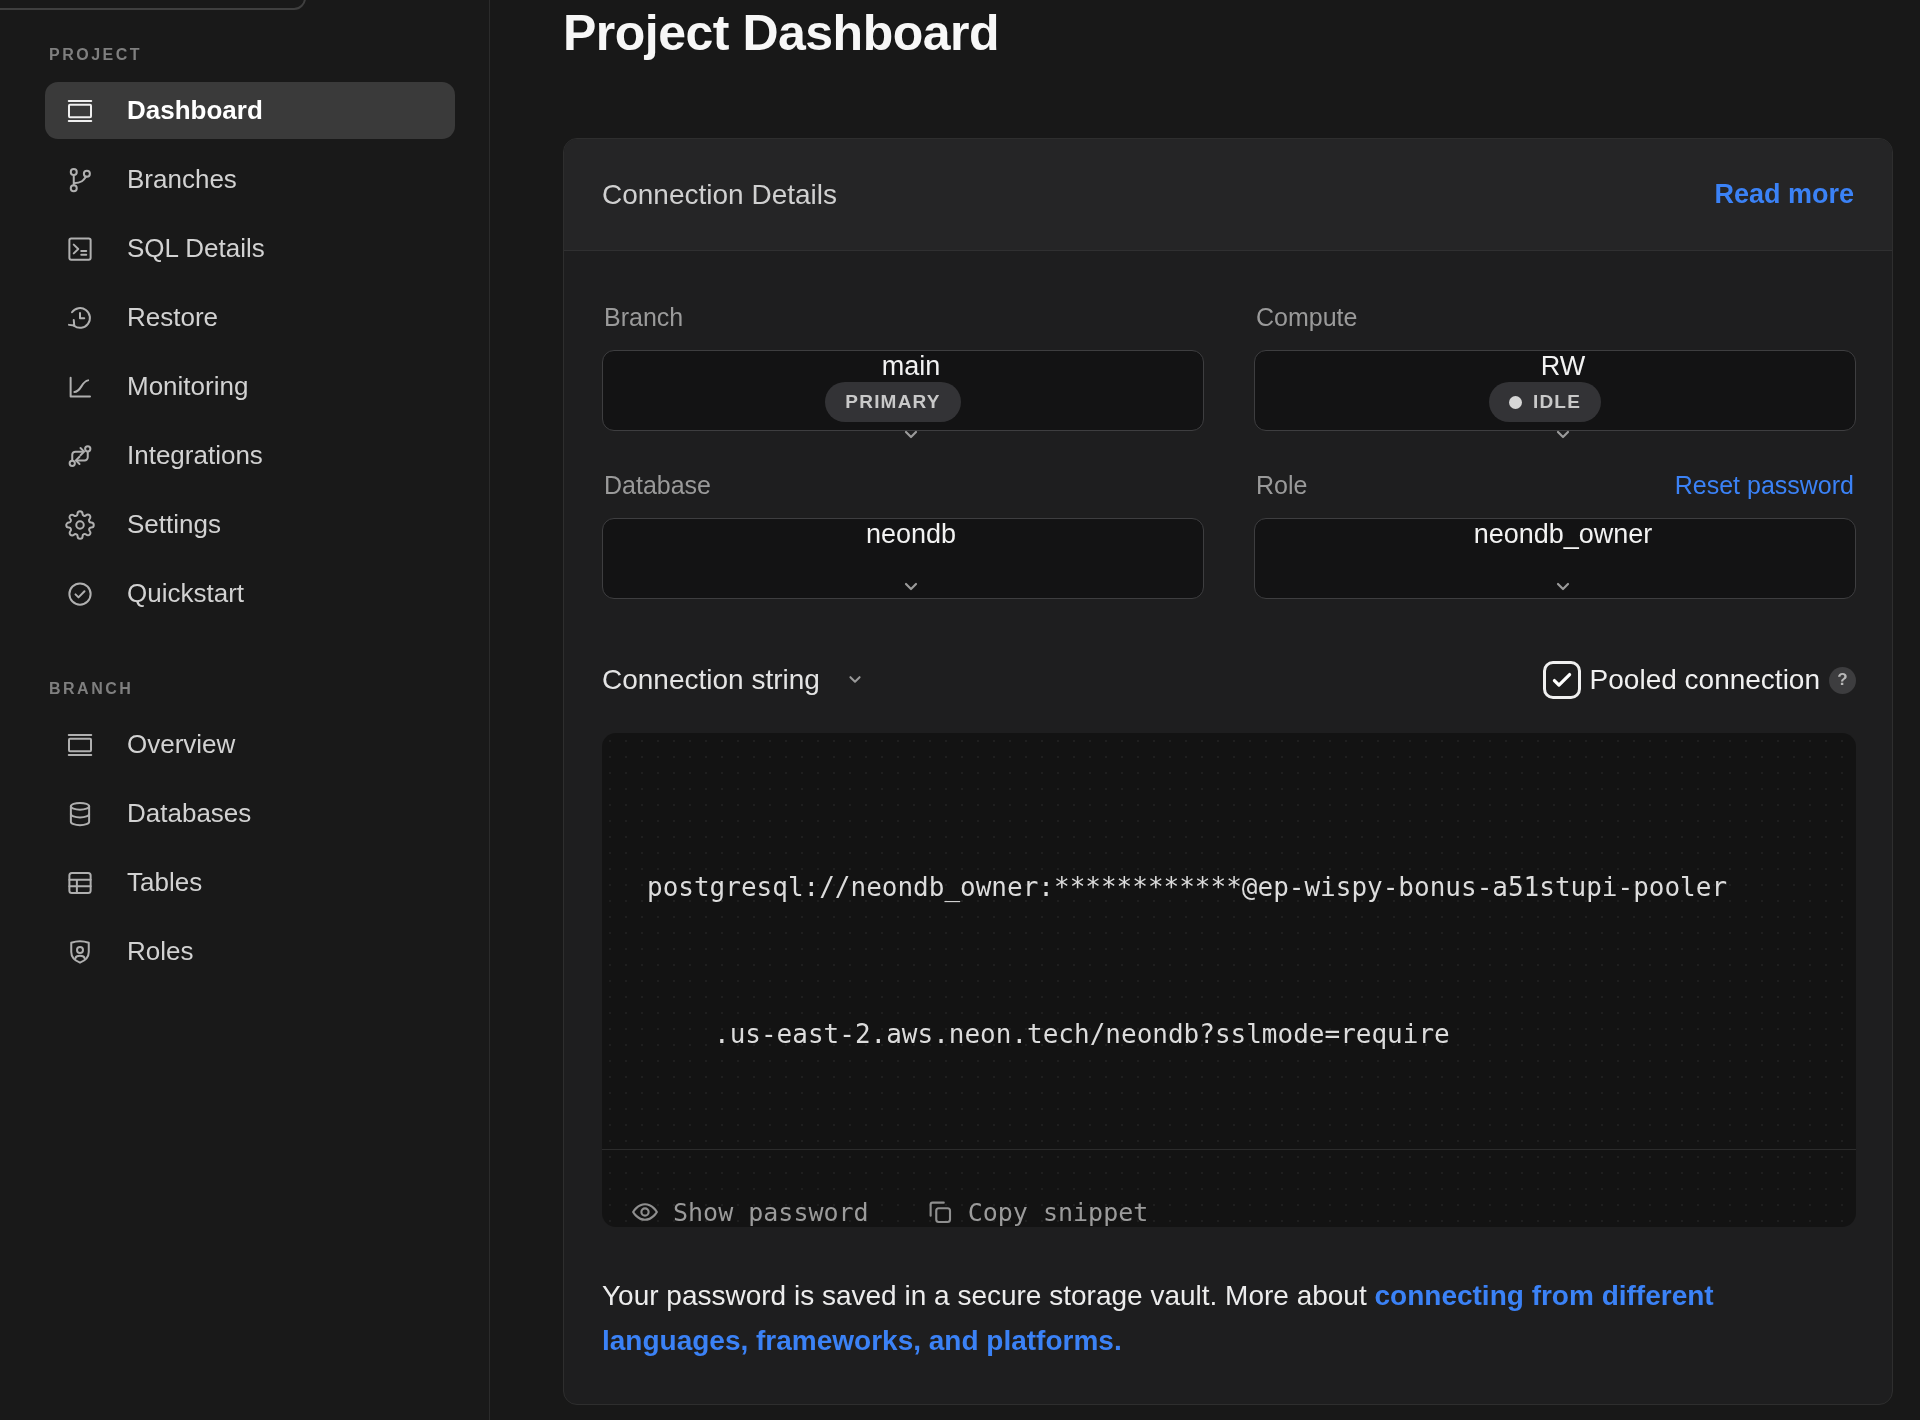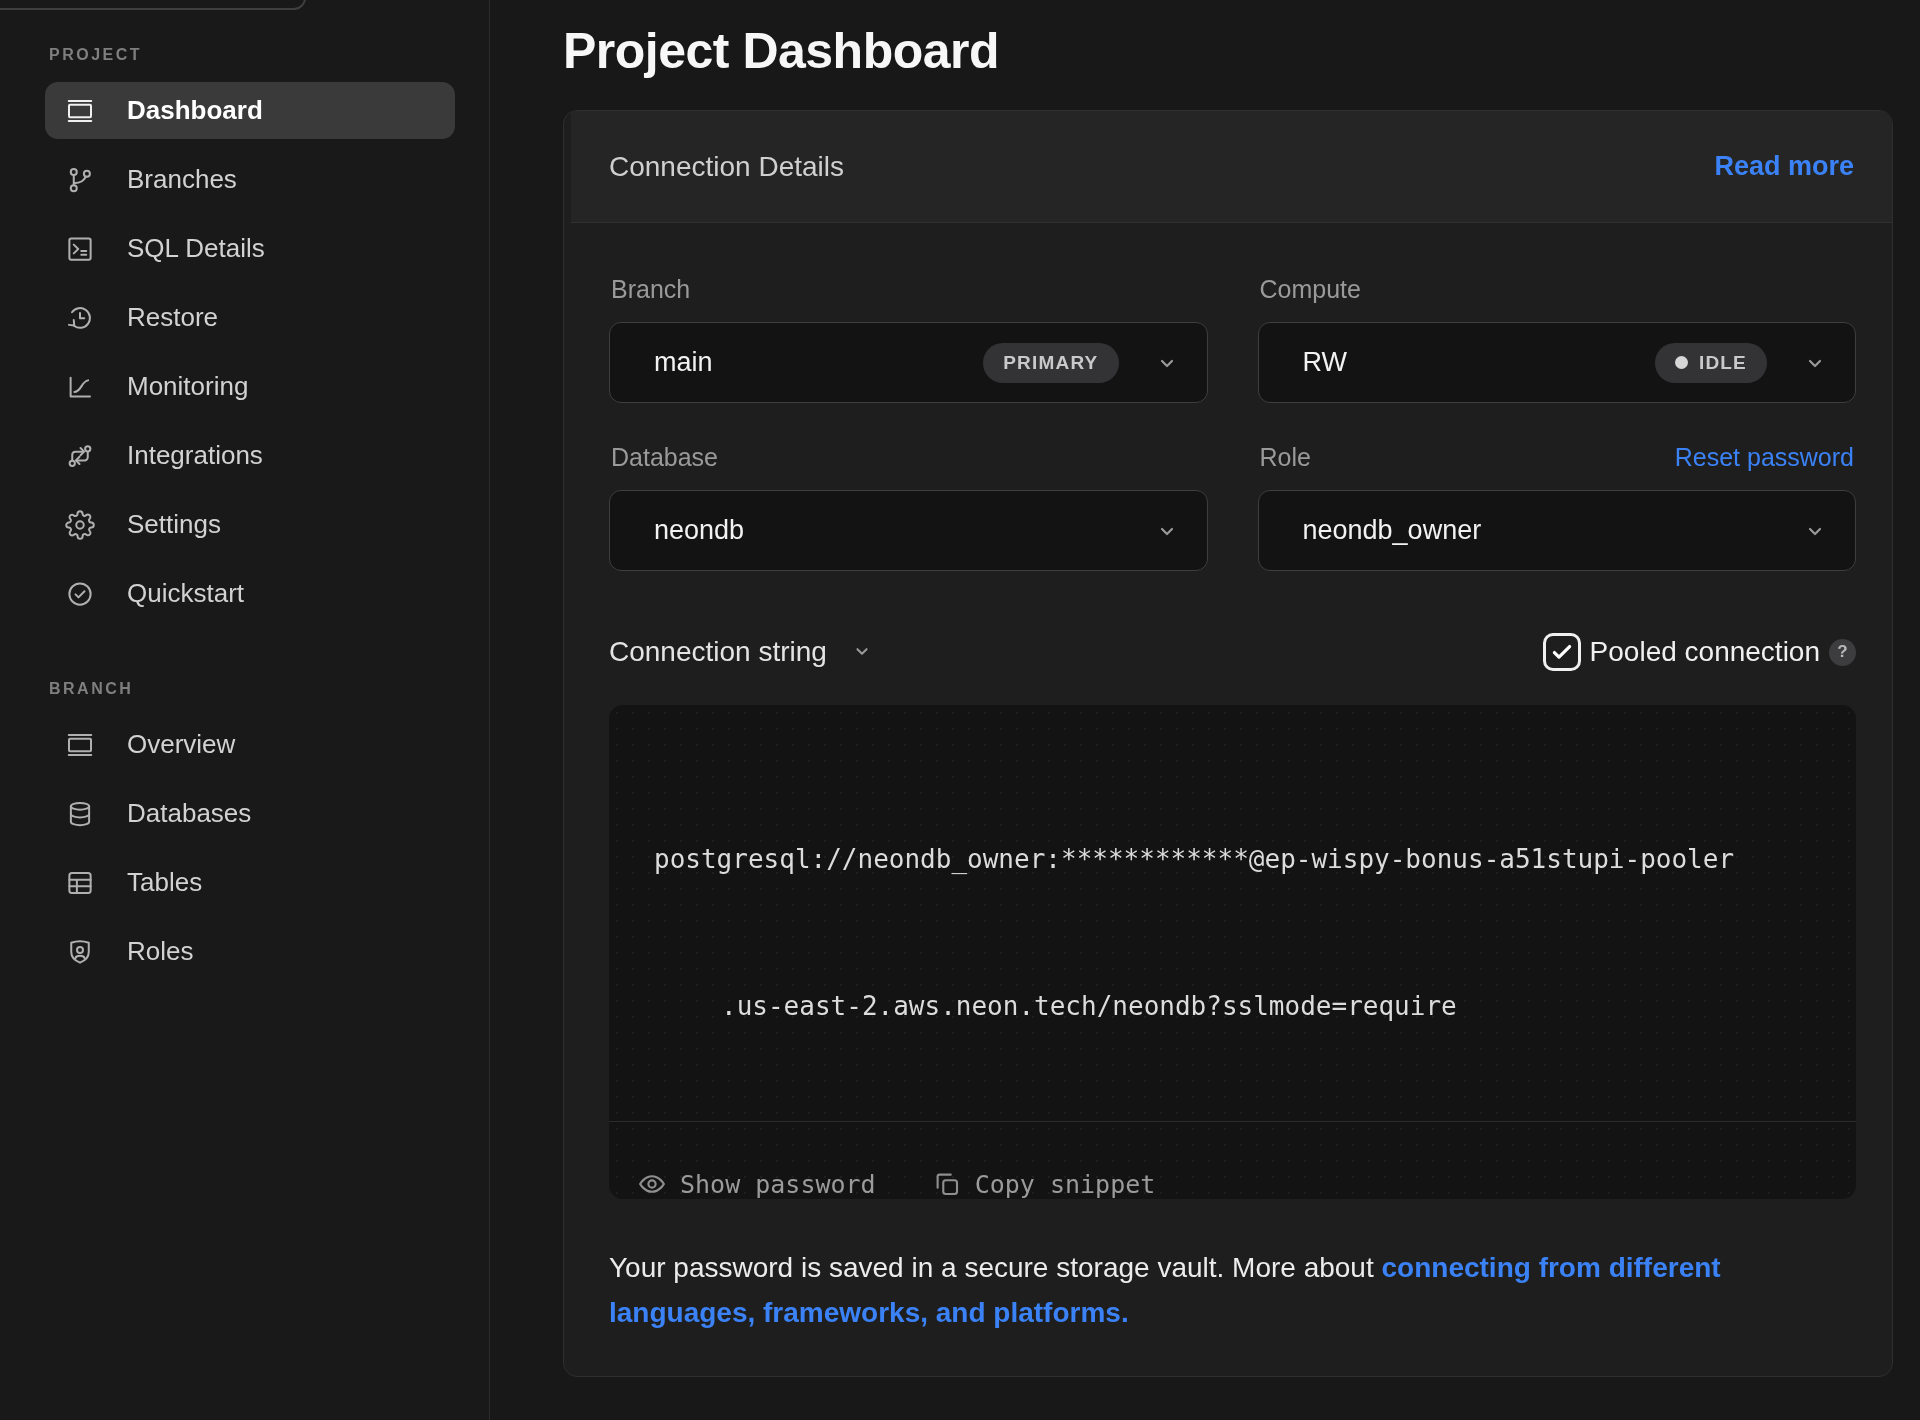--- a/index.html
+++ b/index.html
@@ -43,33 +43,32 @@
     font-size:26px; font-weight:400;
     cursor:pointer;
   }
   .nav-item .icon { width:30px; height:30px; margin-right:32px; flex:none; display:flex; }
   .nav-item svg { width:30px; height:30px; stroke:#b0b0b0; fill:none; stroke-width:1.6; stroke-linecap:round; stroke-linejoin:round; }
   .nav-item.active { background:#3a3a3a; color:#ffffff; font-weight:600; }
   .nav-item.active svg { stroke:#f0f0f0; }
   
   .main { flex:1; padding:0 0 0 73px; }
   .page-title {
-    margin-top:22px;
+    margin-top:4px;
     font-size:50px; font-weight:700;
     color:#f7f7f7;
     letter-spacing:-0.5px;
   }
   .card {
-    margin-top:30px;
+    margin-top:76px;
     width:1330px;
     background:#1e1e1f;
     border:1px solid #2e2e2e;
     border-radius:14px;
     overflow:hidden;
-    padding-left:7px;
   }
   .card-header {
     height:112px;
     background:#252526;
     border-bottom:1px solid #303031;
     display:flex; align-items:center; justify-content:space-between;
     padding:0 38px;
   }
   .card-title { font-size:28px; font-weight:500; color:#d0d0d0; }
   .read-more { font-size:27px; font-weight:600; color:#3b82f6; cursor:pointer; text-decoration:none; }
@@ -84,20 +83,21 @@
   .reset-link { font-size:25px; color:#3b82f6; font-weight:500; cursor:pointer; text-decoration:none; }
   .select {
     margin-top:18px;
     height:81px;
     background:#131314;
     border:1px solid #3e3e40;
     border-radius:12px;
     display:flex; align-items:center;
     padding:0 28px 0 44px;
     cursor:pointer;
+    flex-direction:column;
   }
   .select-value { flex:1; font-size:27px; color:#f2f2f2; }
   .badge {
     display:flex; align-items:center; gap:11px;
     background:#333336; color:#c9c9c9;
     font-size:19px; font-weight:600; letter-spacing:1.2px;
     padding:9px 20px; border-radius:999px;
     margin-right:36px;
   }
   .badge-dot { width:13px; height:13px; border-radius:50%; background:#d6d6d6; }

